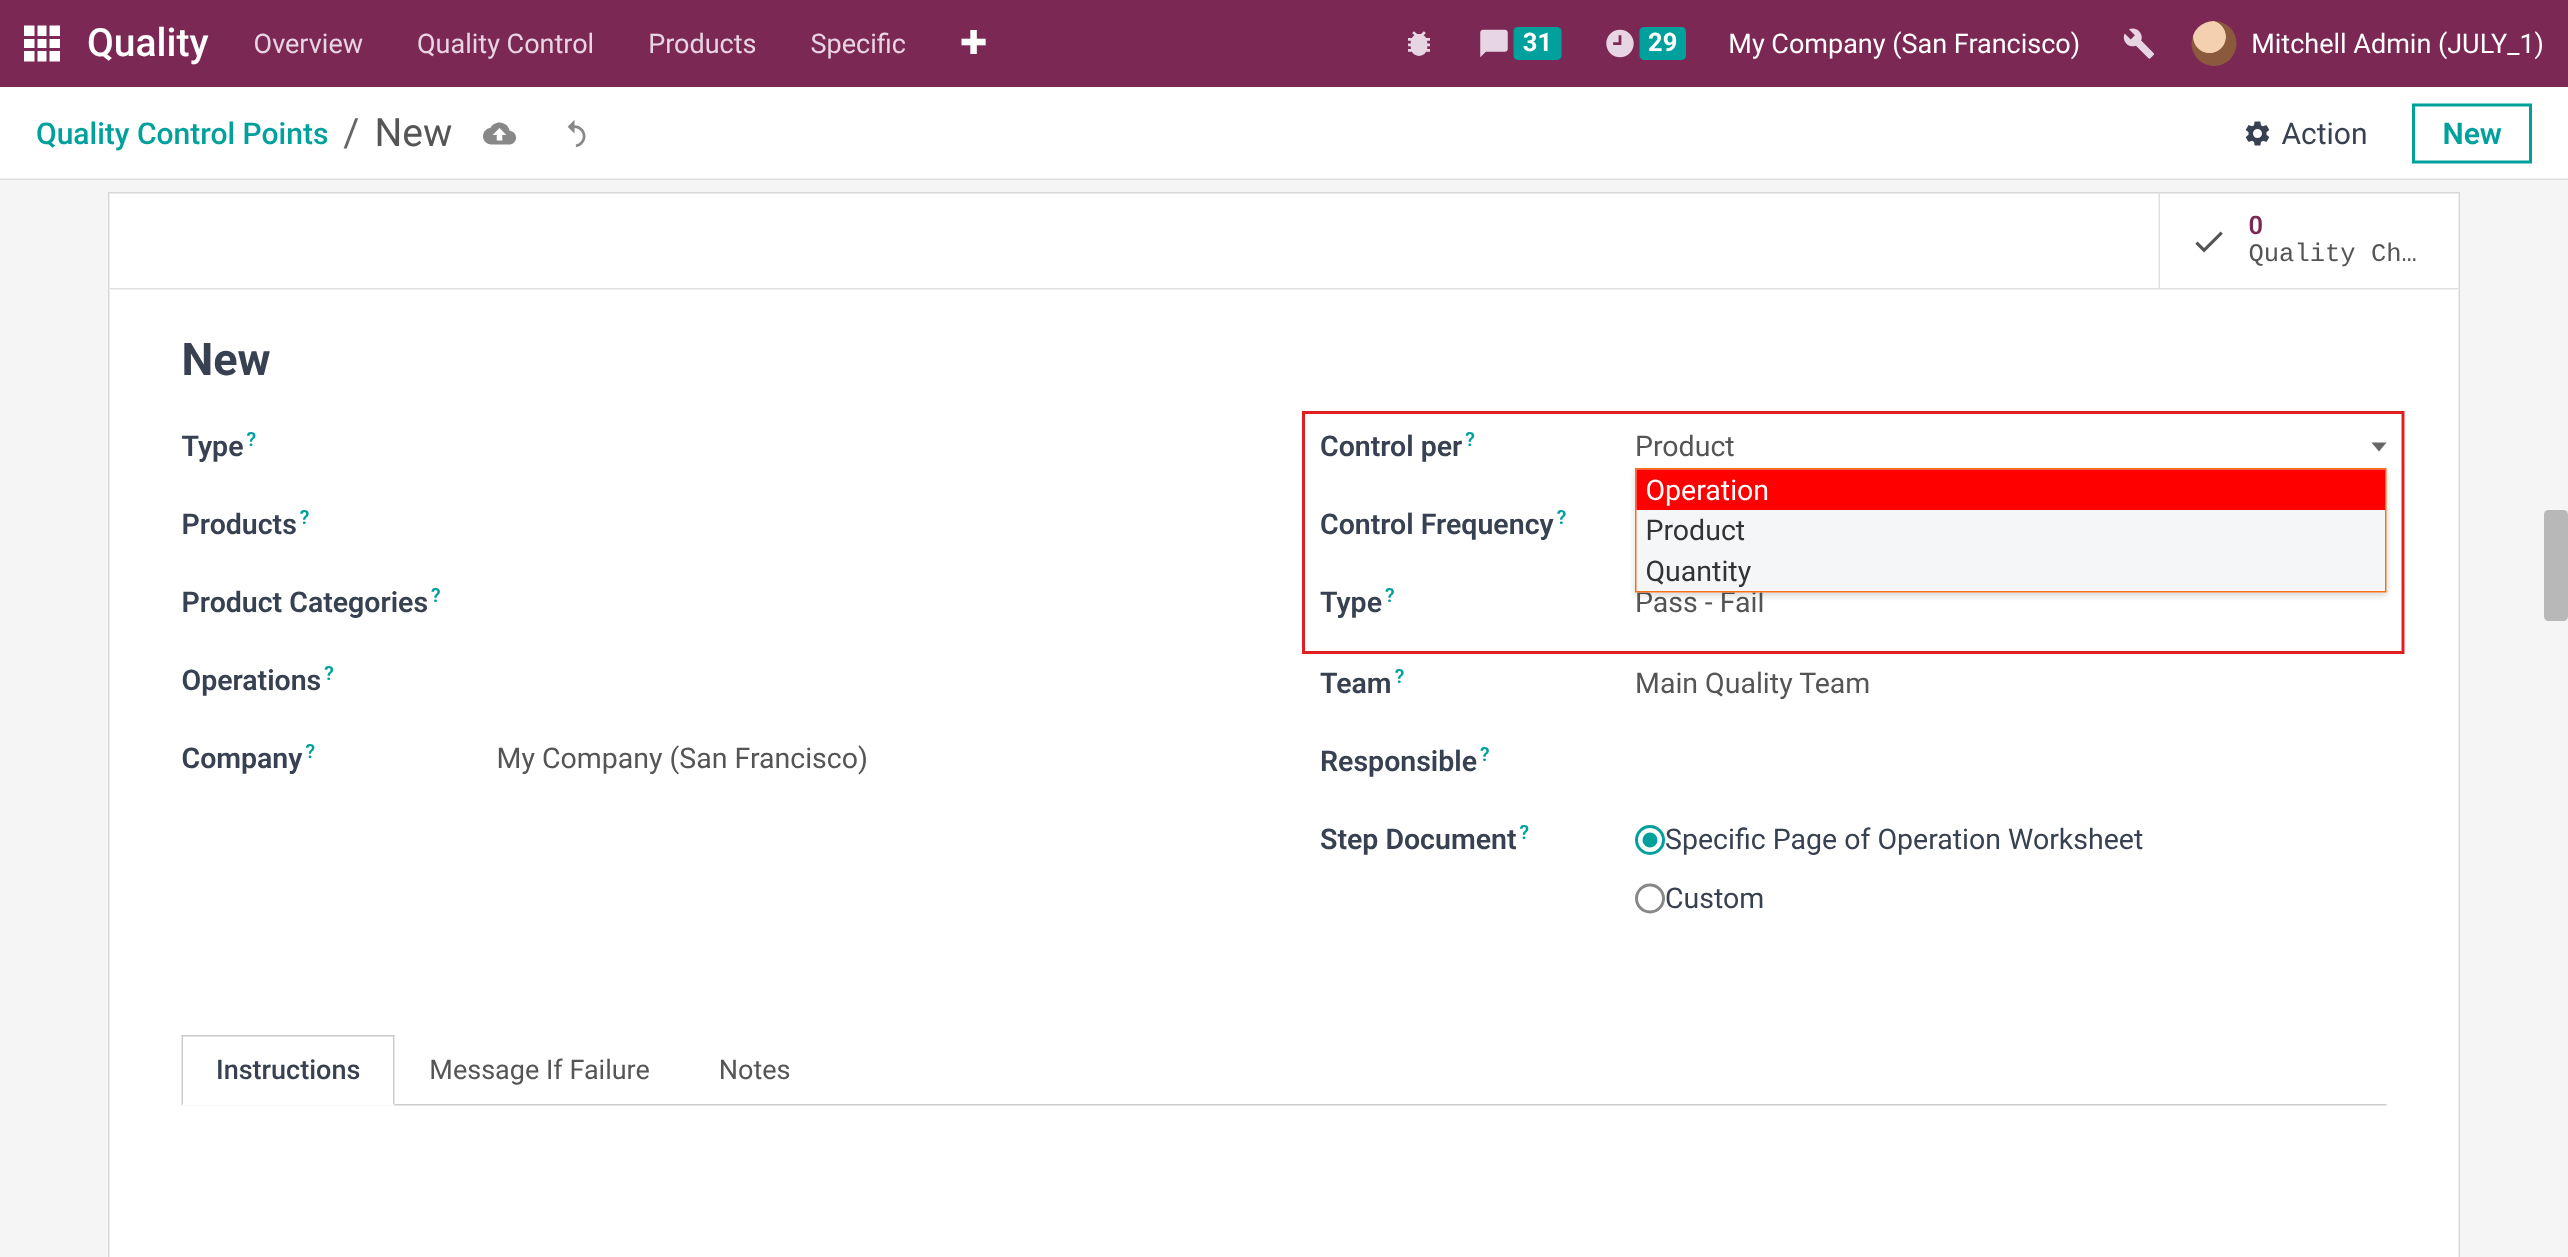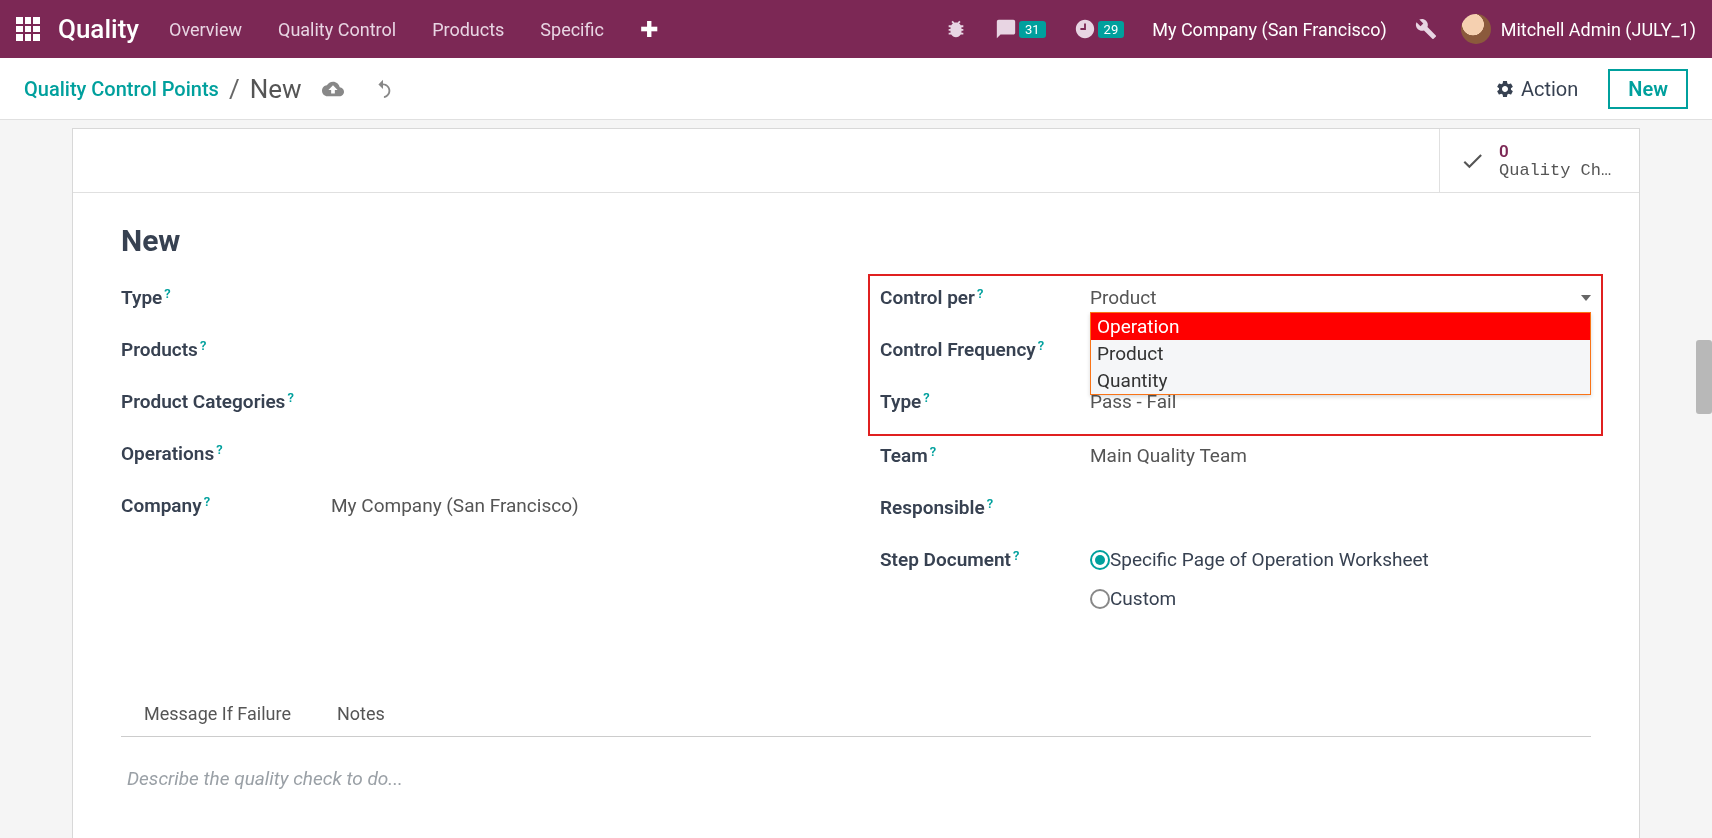--- a/index.html
+++ b/index.html
@@ -8,21 +8,21 @@
 
 .navbar { background: #7c2855; height: 58px; display: flex; align-items: center; padding: 0 16px; color: #fff; }
 .apps-icon { width: 24px; height: 24px; display: grid; grid-template-columns: repeat(3,1fr); grid-template-rows: repeat(3,1fr); gap: 2px; margin-right: 18px; cursor: pointer; }
 .apps-icon span { background: #fff; }
 .brand { font-size: 26px; font-weight: 500; margin-right: 30px; cursor: pointer; }
 .nav-item { font-size: 18px; color: #e8d5e3; margin-right: 36px; cursor: pointer; }
 .nav-plus { font-size: 22px; color: #fff; cursor: pointer; }
 .nav-spacer { flex: 1; }
 .nav-icon { margin-left: 28px; cursor: pointer; display: flex; align-items: center; position: relative; color: #e8d5e3; }
 .nav-icon svg { width: 22px; height: 22px; fill: #e8d5e3; }
-.badge { background: #00a09d; color: #fff; font-size: 13px; font-weight: 400; padding: 1px 6px; border-radius: 3px; margin-left: 2px; }
+.badge { background: #00a09d; color: #fff; font-size: 17px; font-weight: 700; padding: 1px 6px; border-radius: 3px; margin-left: 2px; }
 .company-name { font-size: 18px; color: #fff; margin-left: 28px; cursor: pointer; }
 .avatar { width: 30px; height: 30px; border-radius: 50%; background: radial-gradient(circle at 40% 35%, #f5d0b0 40%, #8b5a3c 42%); margin-left: 24px; margin-right: 10px; }
 .username { font-size: 18px; color: #fff; cursor: pointer; }
 
 
 .crumb-bar { background: #fff; height: 62px; display: flex; align-items: center; padding: 0 24px; border-bottom: 1px solid #e0e0e0; }
 .crumb-link { color: #00a09d; font-size: 20px; font-weight: 500; cursor: pointer; }
 .crumb-sep { color: #666; font-size: 26px; margin: 0 10px; }
 .crumb-current { color: #555; font-size: 26px; }
 .crumb-icons { margin-left: 20px; display: flex; gap: 28px; }
@@ -264,23 +264,21 @@
               <div class="radio-row">
                 <div class="radio"></div>
                 <span>Custom</span>
               </div>
             </div>
           </div>
         </div>
       </div>
 
       <div class="tabs">
+        <div class="tab active">Instructions</div>
         <div class="tab">Message If Failure</div>
         <div class="tab">Notes</div>
       </div>
-      <div class="tab-content">
-        <div class="placeholder-text">Describe the quality check to do...</div>
-      </div>
     </div>
   </div>
 </div>
 
 <div class="scroll-thumb"></div>
 
 </body></html>

